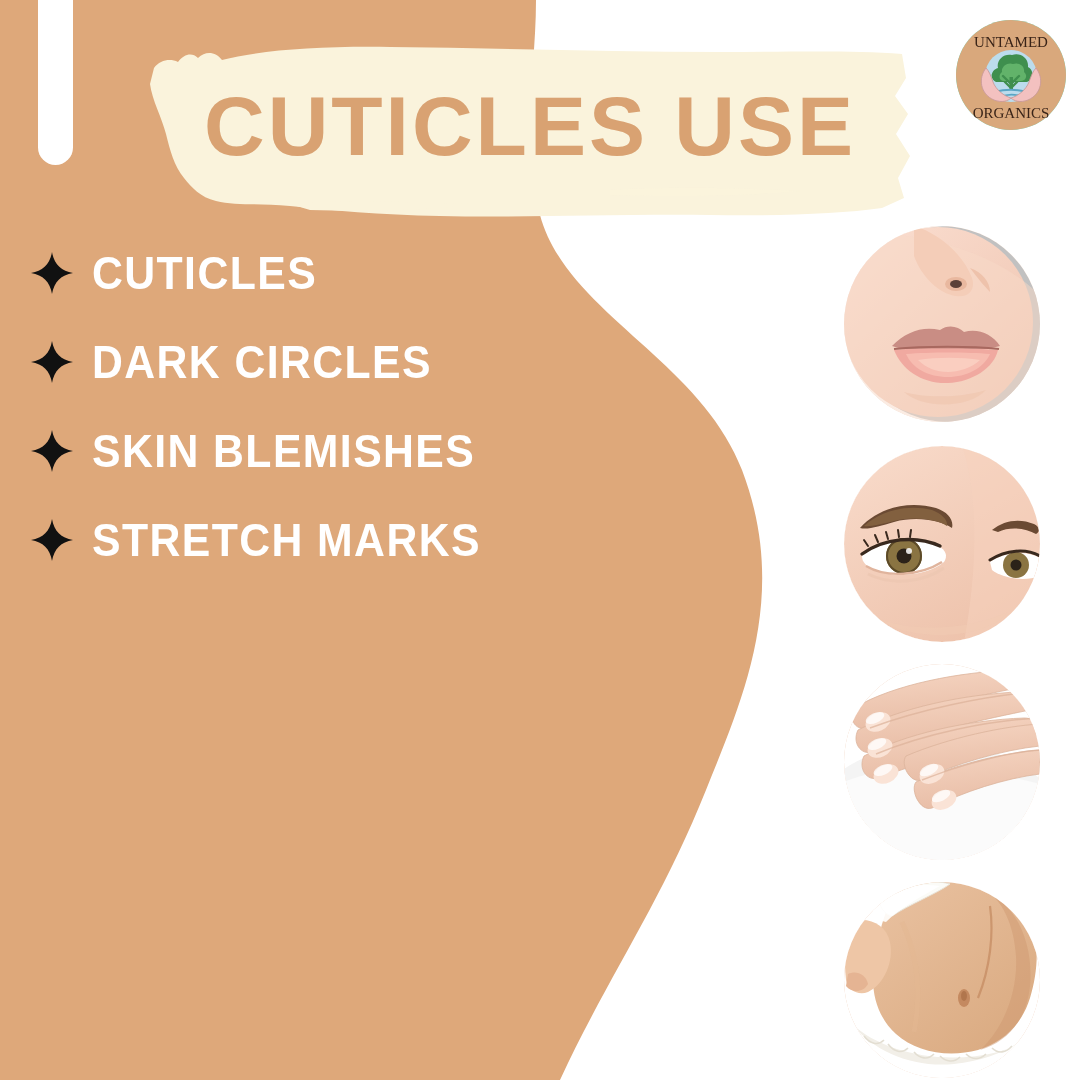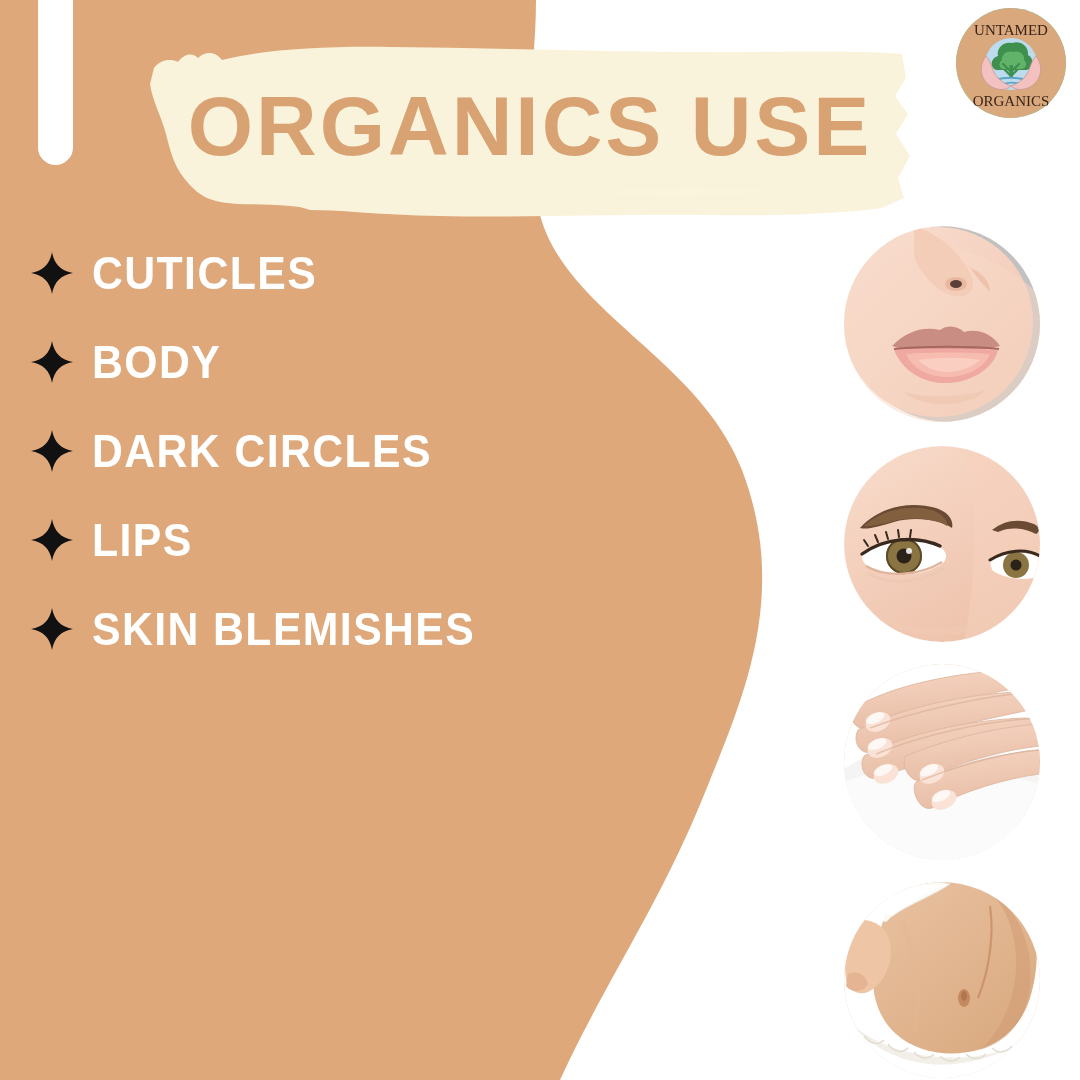--- a/index.html
+++ b/index.html
@@ -52,21 +52,21 @@
     letter-spacing:3px;
     color:#d9a272;
     line-height:1;
     white-space:nowrap;
     z-index:3;
   }
 
   
   #logo{
     position:absolute;
-    right:14px;top:8px;
+    right:14px;top:20px;
     width:110px;height:110px;
     border-radius:50%;
     background:#5eead4;
     z-index:6;
     text-align:right;
   }
   #logo svg{display:block;width:110px;height:110px;}
 
   
   #list{
@@ -140,21 +140,21 @@
                C700,176 640,178 570,177
                C470,176 380,180 300,178
                C240,177 190,172 150,168
                C120,165 96,168 76,163
                C60,159 52,150 44,140
                C34,128 30,112 26,96
                C22,80 12,62 10,46 Z" fill="#faf3dc"></path>
       <path d="M150,166 C200,161 260,164 330,166 C300,172 230,174 170,172 Z" fill="#faf3dc"></path>
       <path d="M470,152 C530,148 600,150 660,153 C610,158 530,159 470,157 Z" fill="#faf3dc" opacity="0.85"></path>
     </svg>
-    <div id="title">ORGANICS USE</div>
+    <div id="title">CUTICLES USE</div>
   </div>
 
   <div id="logo">
     <svg viewBox="0 0 110 110">
       <circle cx="55" cy="55" r="55" fill="#d9a87c"></circle>
 
       <circle cx="55" cy="56" r="26" fill="#bcdced"></circle>
 
       <path d="M42,48 C40,40 48,33 56,35 C64,32 73,38 72,47
                C78,50 78,59 71,62 L40,62 C33,59 35,50 42,48 Z" fill="#3f8f4e"></path>
@@ -179,51 +179,45 @@
 
   <div id="list">
 
     <div class="list-item">
       <svg class="star" viewBox="0 0 44 44">
         <path d="M22,1 C24,13 31,20 43,22 C31,24 24,31 22,43 C20,31 13,24 1,22 C13,20 20,13 22,1 Z" fill="#111111"></path>
       </svg>
       <span class="item-label">CUTICLES</span>
     </div>
 
-    <div class="list-item">
-      <svg class="star" viewBox="0 0 44 44">
-        <path d="M22,1 C24,13 31,20 43,22 C31,24 24,31 22,43 C20,31 13,24 1,22 C13,20 20,13 22,1 Z" fill="#111111"></path>
-      </svg>
-      <span class="item-label">BODY</span>
-    </div>
 
 
     <div class="list-item">
       <svg class="star" viewBox="0 0 44 44">
         <path d="M22,1 C24,13 31,20 43,22 C31,24 24,31 22,43 C20,31 13,24 1,22 C13,20 20,13 22,1 Z" fill="#111111"></path>
       </svg>
       <span class="item-label">DARK CIRCLES</span>
     </div>
 
 
-    <div class="list-item">
-      <svg class="star" viewBox="0 0 44 44">
-        <path d="M22,1 C24,13 31,20 43,22 C31,24 24,31 22,43 C20,31 13,24 1,22 C13,20 20,13 22,1 Z" fill="#111111"></path>
-      </svg>
-      <span class="item-label">LIPS</span>
-    </div>
 
     <div class="list-item">
       <svg class="star" viewBox="0 0 44 44">
         <path d="M22,1 C24,13 31,20 43,22 C31,24 24,31 22,43 C20,31 13,24 1,22 C13,20 20,13 22,1 Z" fill="#111111"></path>
       </svg>
       <span class="item-label">SKIN BLEMISHES</span>
     </div>
 
 
+    <div class="list-item">
+      <svg class="star" viewBox="0 0 44 44">
+        <path d="M22,1 C24,13 31,20 43,22 C31,24 24,31 22,43 C20,31 13,24 1,22 C13,20 20,13 22,1 Z" fill="#111111"></path>
+      </svg>
+      <span class="item-label">STRETCH MARKS</span>
+    </div>
 
   </div>
 
   <div class="photo" id="photo-0">
     <svg viewBox="0 0 196 196">
       <defs>
         <clipPath id="c0">
             <circle cx="98" cy="98" r="98"></circle>
           </clipPath>
         <linearGradient id="skin0" x1="0" y1="0" x2="1" y2="1">

